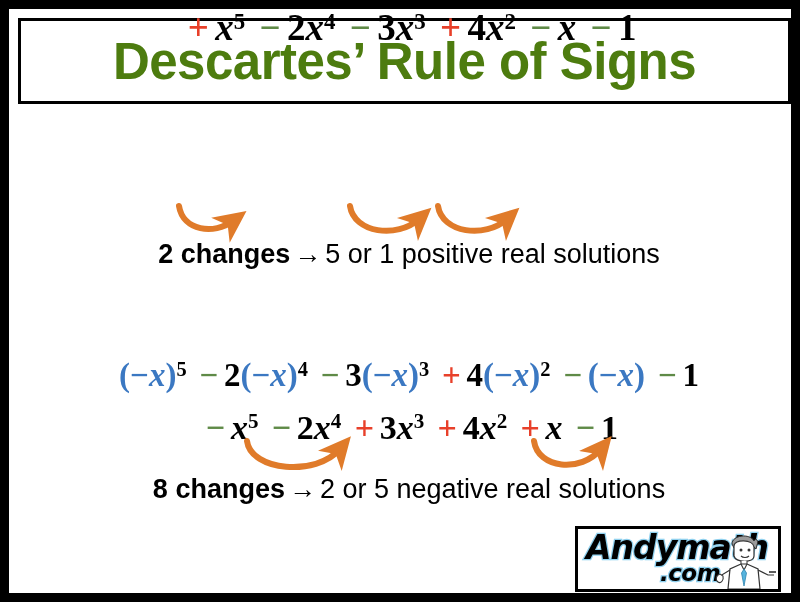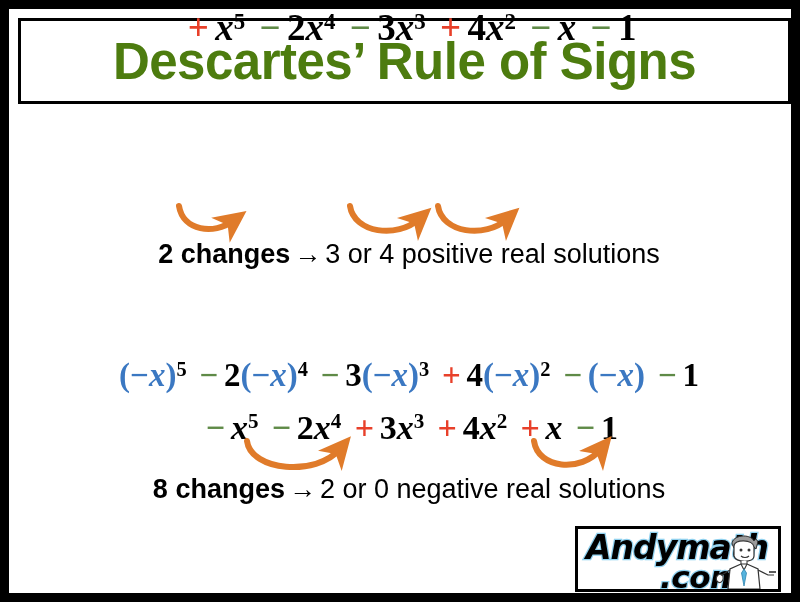--- a/index.html
+++ b/index.html
@@ -179,21 +179,21 @@
     -webkit-text-stroke: 2.5px #8fd0ee;
     paint-order: stroke fill;
   }
   .logo-dotcom {
     position: absolute;
     left: 82px;
     top: 33px;
     font-family: "DejaVu Sans", sans-serif;
     font-weight: bold;
     font-style: italic;
-    font-size: 31px;
+    font-size: 23px;
     color: #000000;
     letter-spacing: -0.5px;
     line-height: 1;
     -webkit-text-stroke: 2.5px #8fd0ee;
     paint-order: stroke fill;
   }
   .logo-figure {
     position: absolute;
     right: 2px;
     top: 1px;
@@ -233,21 +233,21 @@
       </span><span class="sp"></span><span class="mrow">
         <span class="op op-minus">−</span>
         <span class="var">x</span>
       </span><span class="sp"></span><span class="mrow">
         <span class="op op-minus">−</span>
         <span class="coef">1</span>
       </span>
   </div>
 
   <div class="conclusion" id="conclusion-positive">
-    <span class="strong">2 changes</span><span class="arrowglyph">→</span><span>3 or 4 positive real solutions</span>
+    <span class="strong">2 changes</span><span class="arrowglyph">→</span><span>5 or 1 positive real solutions</span>
   </div>
 
   <div class="mathline" id="expr-sub">
     <span class="mrow">
         <span class="par blue">(−</span>
         <span class="var blue">x</span>
         <span class="par blue">)</span>
         <span class="exp">5</span>
       </span><span class="sp"></span><span class="mrow">
         <span class="op op-minus">−</span>
@@ -304,21 +304,21 @@
       </span><span class="sp"></span><span class="mrow">
         <span class="op op-plus">+</span>
         <span class="var">x</span>
       </span><span class="sp"></span><span class="mrow">
         <span class="op op-minus">−</span>
         <span class="coef">1</span>
       </span>
   </div>
 
   <div class="conclusion" id="conclusion-negative">
-    <span class="strong">8 changes</span><span class="arrowglyph">→</span><span>2 or 0 negative real solutions</span>
+    <span class="strong">8 changes</span><span class="arrowglyph">→</span><span>2 or 5 negative real solutions</span>
   </div>
 
   <svg class="arrow-layer" viewBox="0 0 800 602" xmlns="http://www.w3.org/2000/svg">
     <defs>
       <marker id="ah" markerWidth="6" markerHeight="6" refX="2.6" refY="3" orient="auto" markerUnits="strokeWidth">
         <path d="M0,0.4 L5.4,3 L0,5.6 L1.5,3 Z" fill="#e07b2a"></path>
       </marker>
     </defs>
 
     <g>

